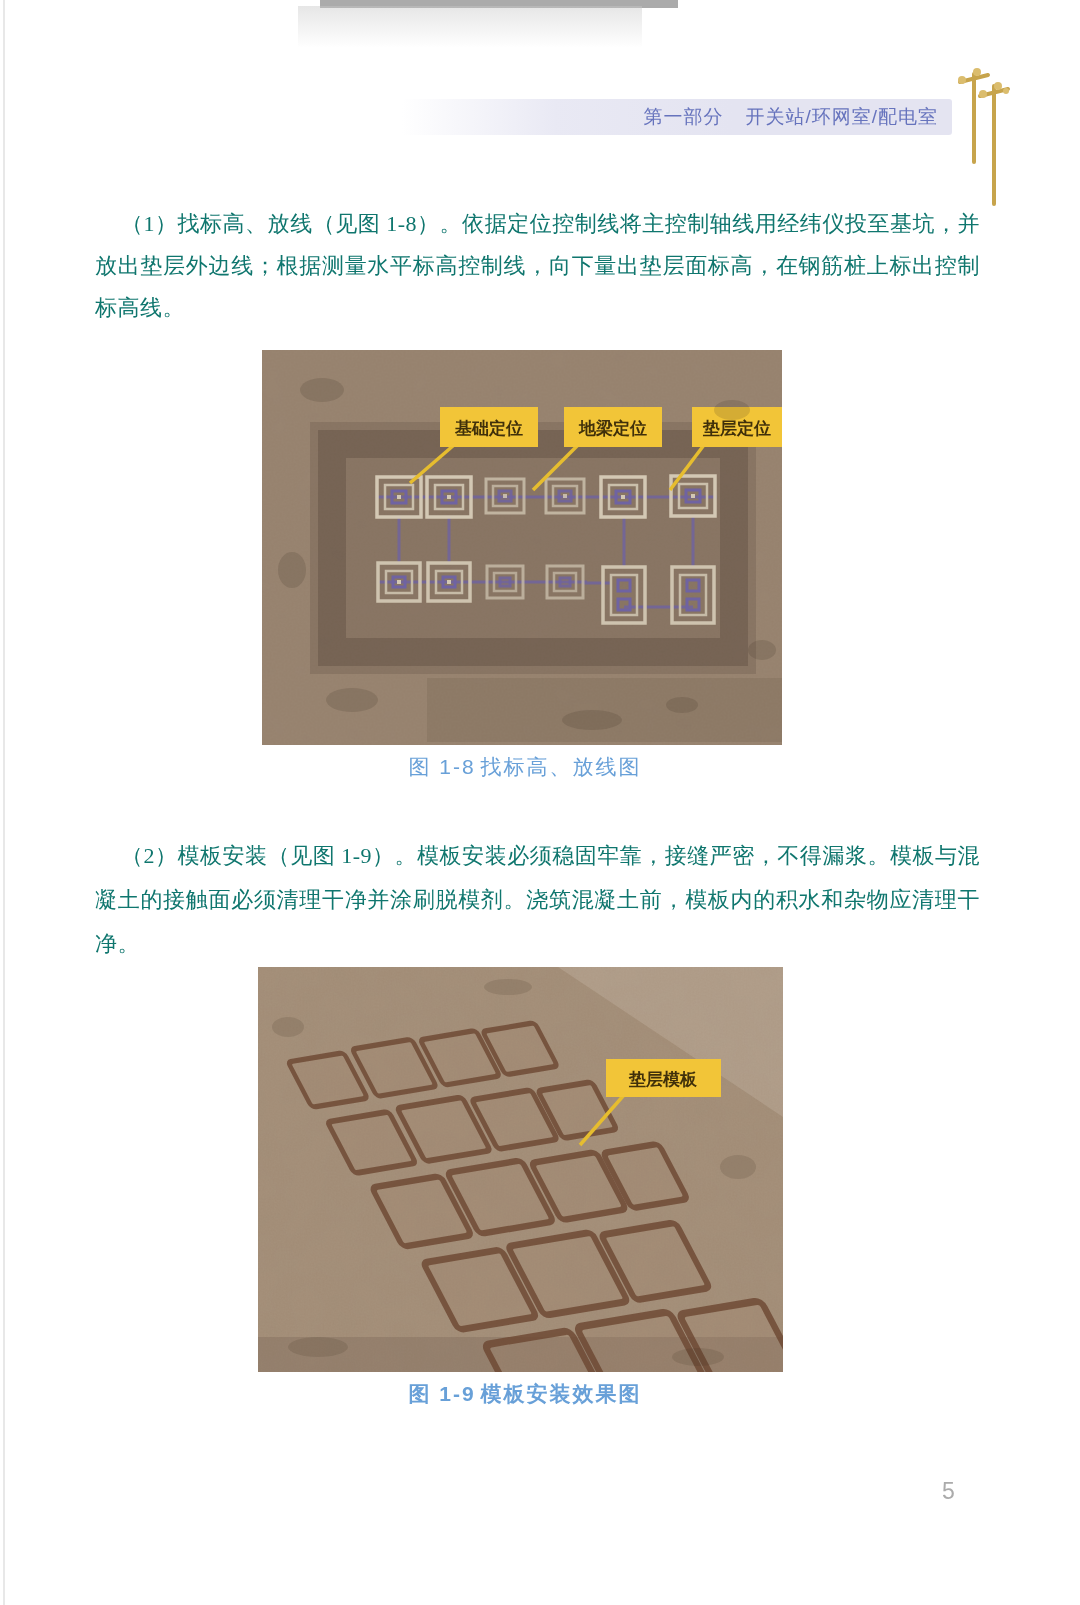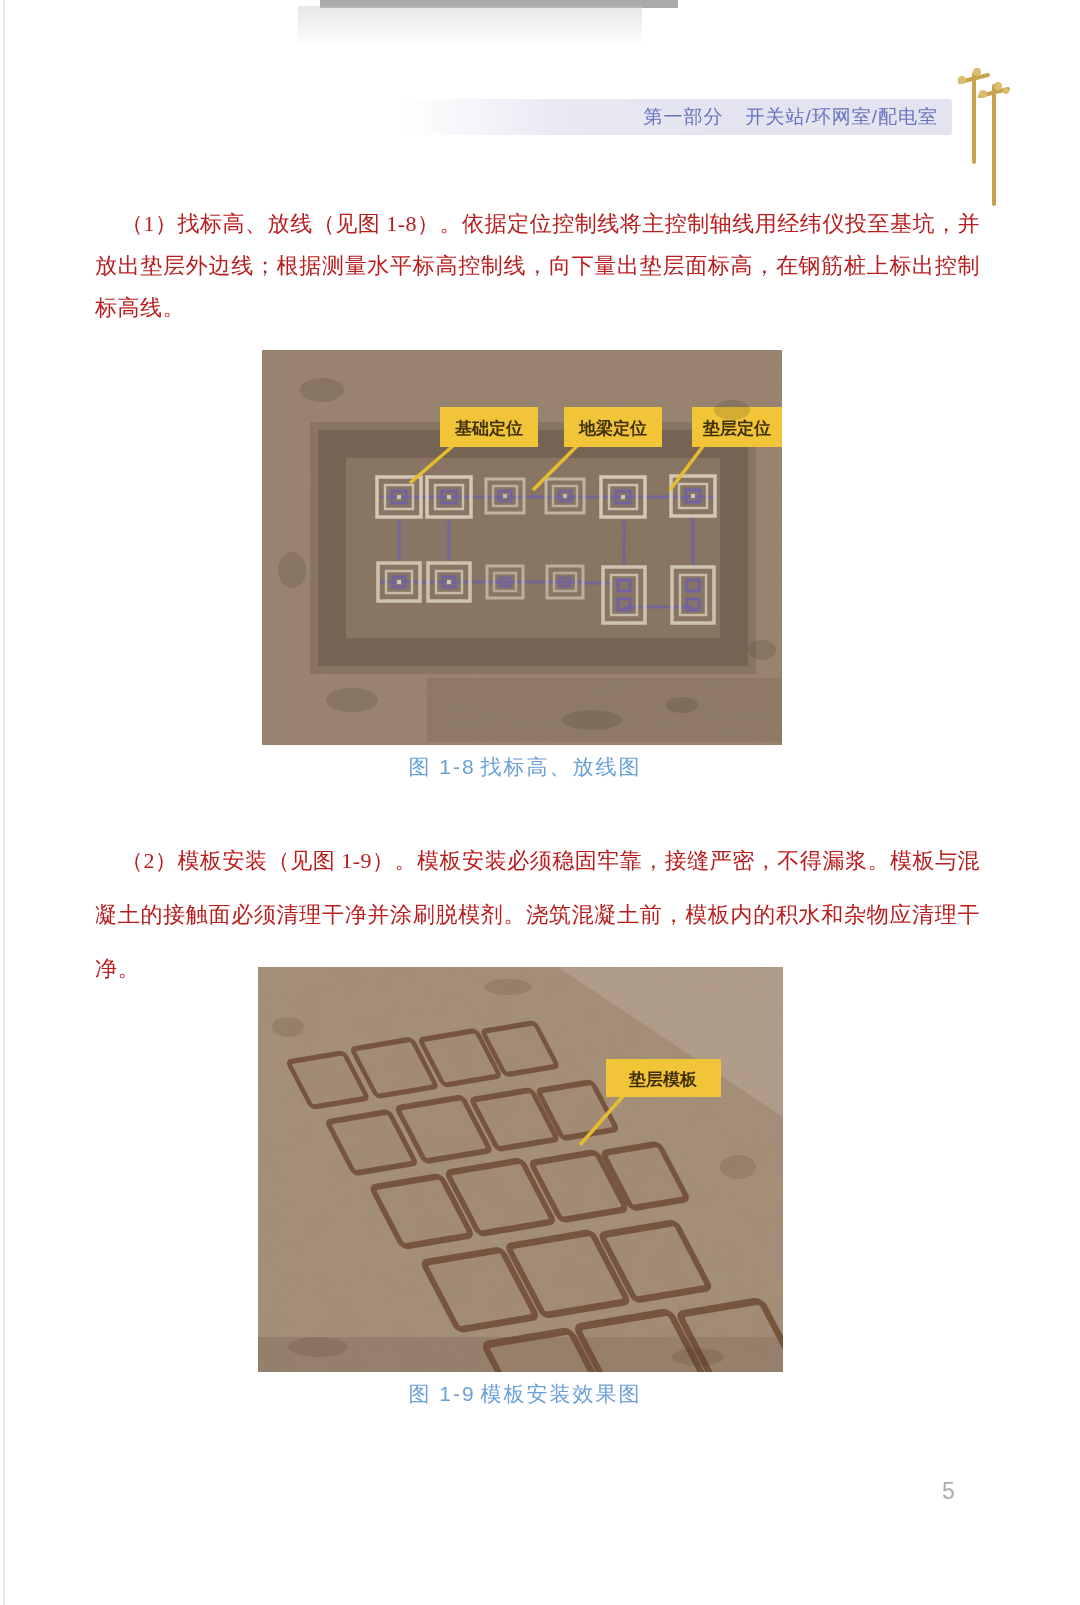--- a/index.html
+++ b/index.html
@@ -19,36 +19,36 @@
     background:linear-gradient(90deg, rgba(229,229,242,0) 0%, rgba(229,229,242,.85) 28%, #e4e4f1 60%);
     border-radius:3px; display:flex; align-items:center; justify-content:flex-end;
     padding-right:14px; font-family:"Liberation Sans","DejaVu Sans",sans-serif;
     font-size:19px; color:#6673bd; letter-spacing:1px;
   }
   .header-part { margin-right:22px; }
   .logo-wrap { position:absolute; left:952px; top:58px; width:62px; height:152px; }
 
   
   .para {
-    position:absolute; left:95px; width:885px; font-size:22px; color:#b91c1c;
+    position:absolute; left:95px; width:885px; font-size:22px; color:#0f766e;
     text-align:justify; text-indent:26px; letter-spacing:.5px;
   }
   .para-1 { top:181px; line-height:42px; }
-  .para-2 { top:812px; line-height:54px; }
+  .para-2 { top:812px; line-height:44px; }
 
   
   .figure-1 { position:absolute; left:262px; top:350px; width:520px; height:507px; }
   .figure-2 { position:absolute; left:258px; top:967px; width:565px; height:405px; }
   .caption {
     position:absolute; left:0; width:1050px; text-align:center;
     font-family:"Liberation Sans","DejaVu Sans",sans-serif;
     font-size:21px; color:#68a0d8; letter-spacing:2px;
   }
   .caption-1 { top:753px; }
-  .caption-2 { top:1380px; }
+  .caption-2 { top:1380px;font-weight:bold; }
   .cap-prefix { margin-right:5px; }
 
   .page-number {
     position:absolute; left:942px; top:1478px; font-size:23px; color:#ababab;
     font-family:"Liberation Sans","DejaVu Sans",sans-serif;
   }
   svg text.fig-label {
     font-family:"Liberation Sans","DejaVu Sans",sans-serif;
     font-size:17px; font-weight:bold; fill:#40300a;
   }

